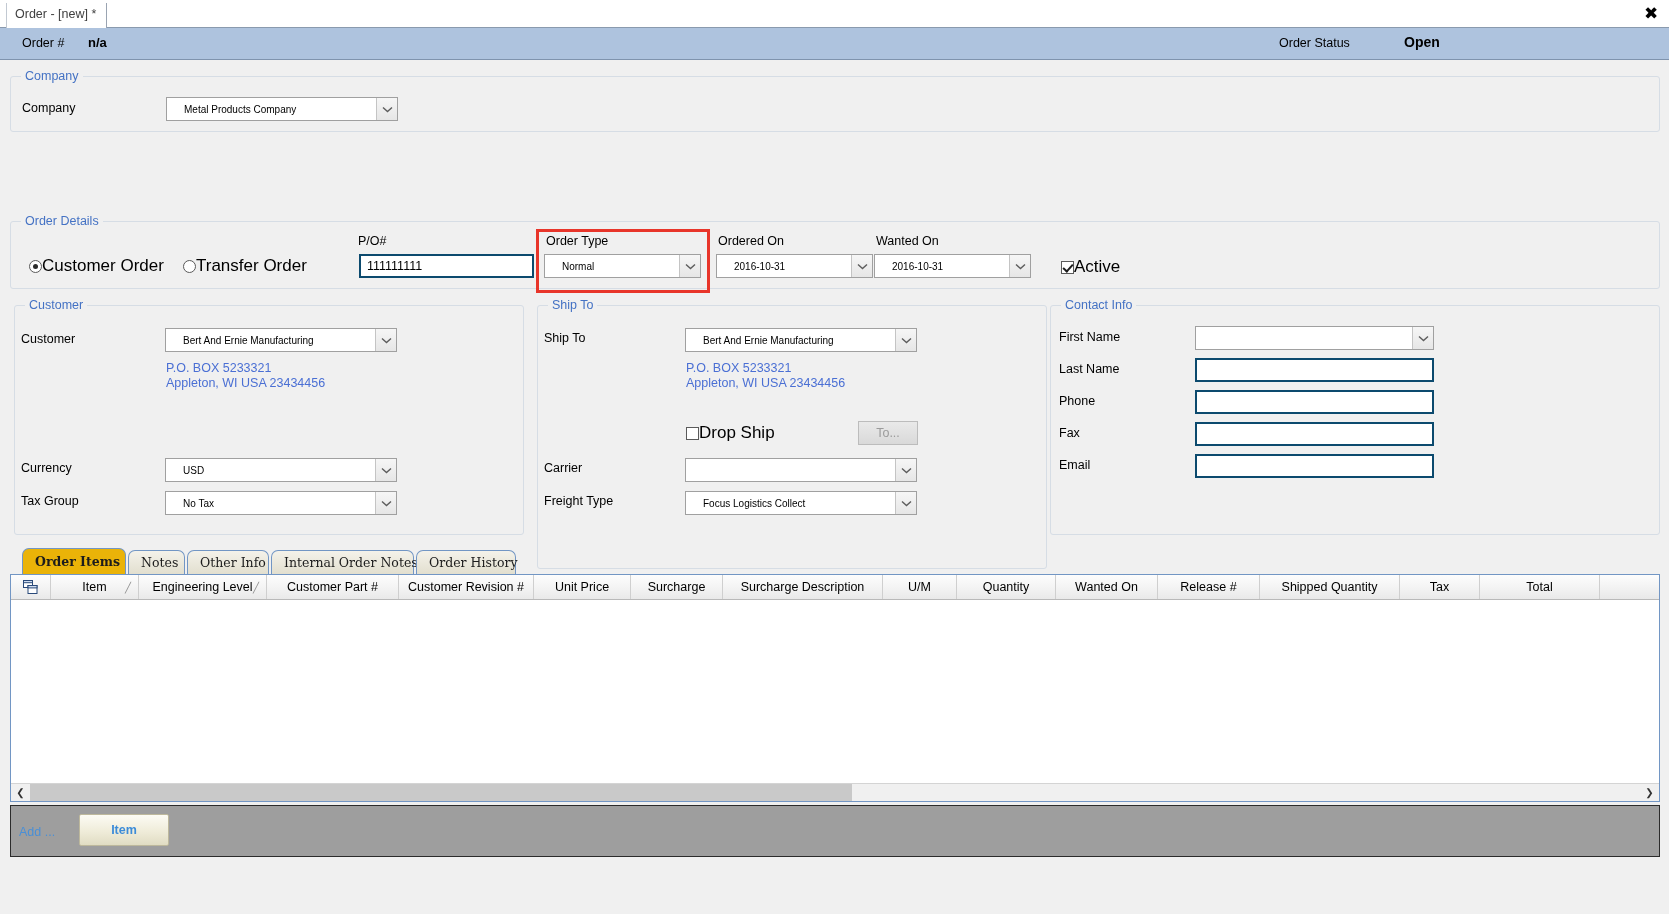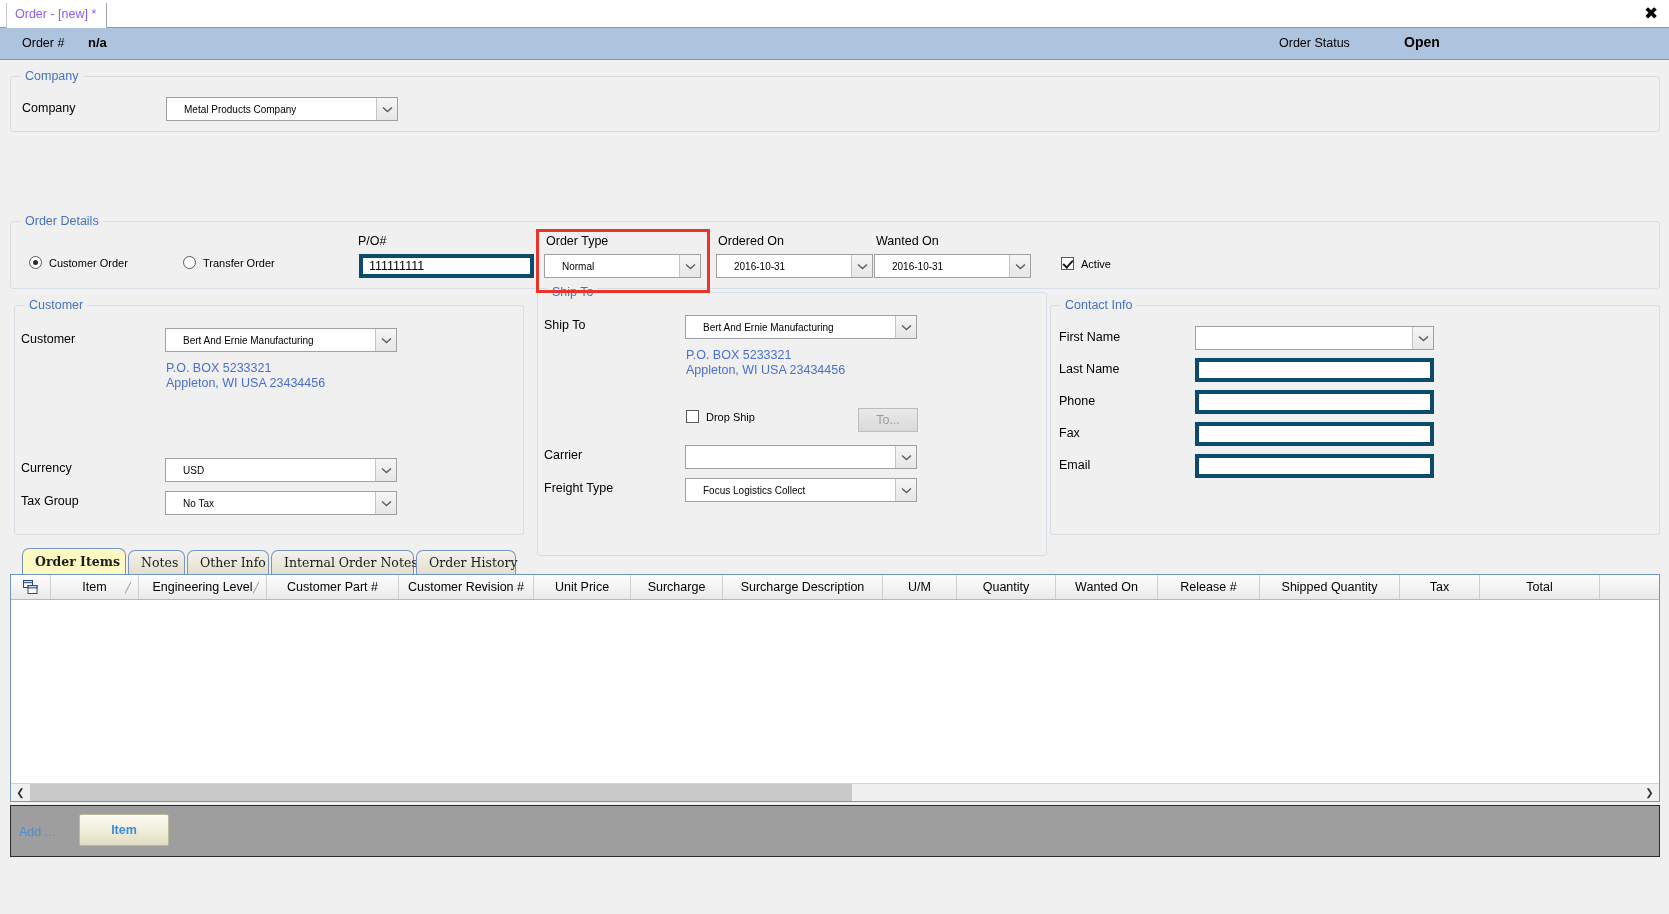--- a/index.html
+++ b/index.html
@@ -34,21 +34,21 @@
   .doc-tab {
     position: absolute;
     left: 6px; top: 3px;
     height: 25px;
     padding: 4px 10px 0 8px;
     background: #ffffff;
     border-left: 1px solid #c2c9d2;
     border-right: 1px solid #9aa4b2;
     box-sizing: border-box;
     font-size: 12.5px;
-    color: #8b5cf6;
+    color: #404040;
     white-space: nowrap;
   }
   .close-x {
     position: absolute;
     right: 8px; top: 3px;
     width: 20px; height: 20px;
     line-height: 20px;
     text-align: center;
     font-size: 17px;
     font-weight: bold;
@@ -134,21 +134,21 @@
     border-left: 1px solid #c4c4c4;
     display: flex;
     align-items: center;
     justify-content: center;
   }
   .combo .carrow svg { display: block; }
   .textbox {
     position: absolute;
     height: 24px;
     background: #ffffff;
-    border: 4px solid #0c4a6e;
+    border: 2px solid #0c4a6e;
     box-sizing: border-box;
     display: flex;
     align-items: center;
     padding-left: 6px;
     font-size: 12.5px;
     cursor: text;
   }
 
   
   .radio-wrap, .check-wrap {
@@ -186,22 +186,21 @@
   .check-box.on::after {
     content: "";
     position: absolute;
     left: 3px; top: 0px;
     width: 4px; height: 8px;
     border: solid #1c1c1c;
     border-width: 0 2px 2px 0;
     transform: rotate(42deg);
   }
   .radio-wrap .rl, .check-wrap .cl {
-    margin-left: 7px;
-    font-size: 11px;
+    font-size: 17px;
   }
 
   
   .addr {
     position: absolute;
     color: #4a6fd4;
     font-size: 12.5px;
     line-height: 15px;
     white-space: pre;
   }
@@ -247,21 +246,21 @@
     box-sizing: border-box;
     display: flex;
     align-items: center;
     font-family: "DejaVu Serif", serif;
     font-size: 12.5px;
     color: #1c1c1c;
     cursor: pointer;
     white-space: nowrap;
   }
   .tab.active {
-    background: #fef9c3;
+    background: #eab308;
     font-weight: bold;
     height: 26px;
     z-index: 5;
   }
 
   
   .gridwrap {
     position: absolute;
     left: 10px; top: 574px;
     width: 1650px; height: 228px;
@@ -487,21 +486,21 @@
     <div class="combo" style="left:150px; top:185px; width:232px;">
       <span class="cval">No Tax</span>
       <span class="carrow">
         <svg width="11" height="7" viewBox="0 0 11 7">
             <path d="M1 1.5 L5.5 5.5 L10 1.5" fill="none" stroke="#5d5d5d" stroke-width="1.4"></path>
           </svg>
       </span>
     </div>
   </div>
 
-  <div class="group" style="left:537px; top:292px; width:510px; height:264px;">
+  <div class="group" style="left:537px; top:305px; width:510px; height:264px;">
     <div class="legend">Ship To</div>
     <div class="fieldlabel" style="left:6px; top:25px;">Ship To</div>
     <div class="combo" style="left:147px; top:22px; width:232px;">
       <span class="cval">Bert And Ernie Manufacturing</span>
       <span class="carrow">
         <svg width="11" height="7" viewBox="0 0 11 7">
             <path d="M1 1.5 L5.5 5.5 L10 1.5" fill="none" stroke="#5d5d5d" stroke-width="1.4"></path>
           </svg>
       </span>
     </div>

